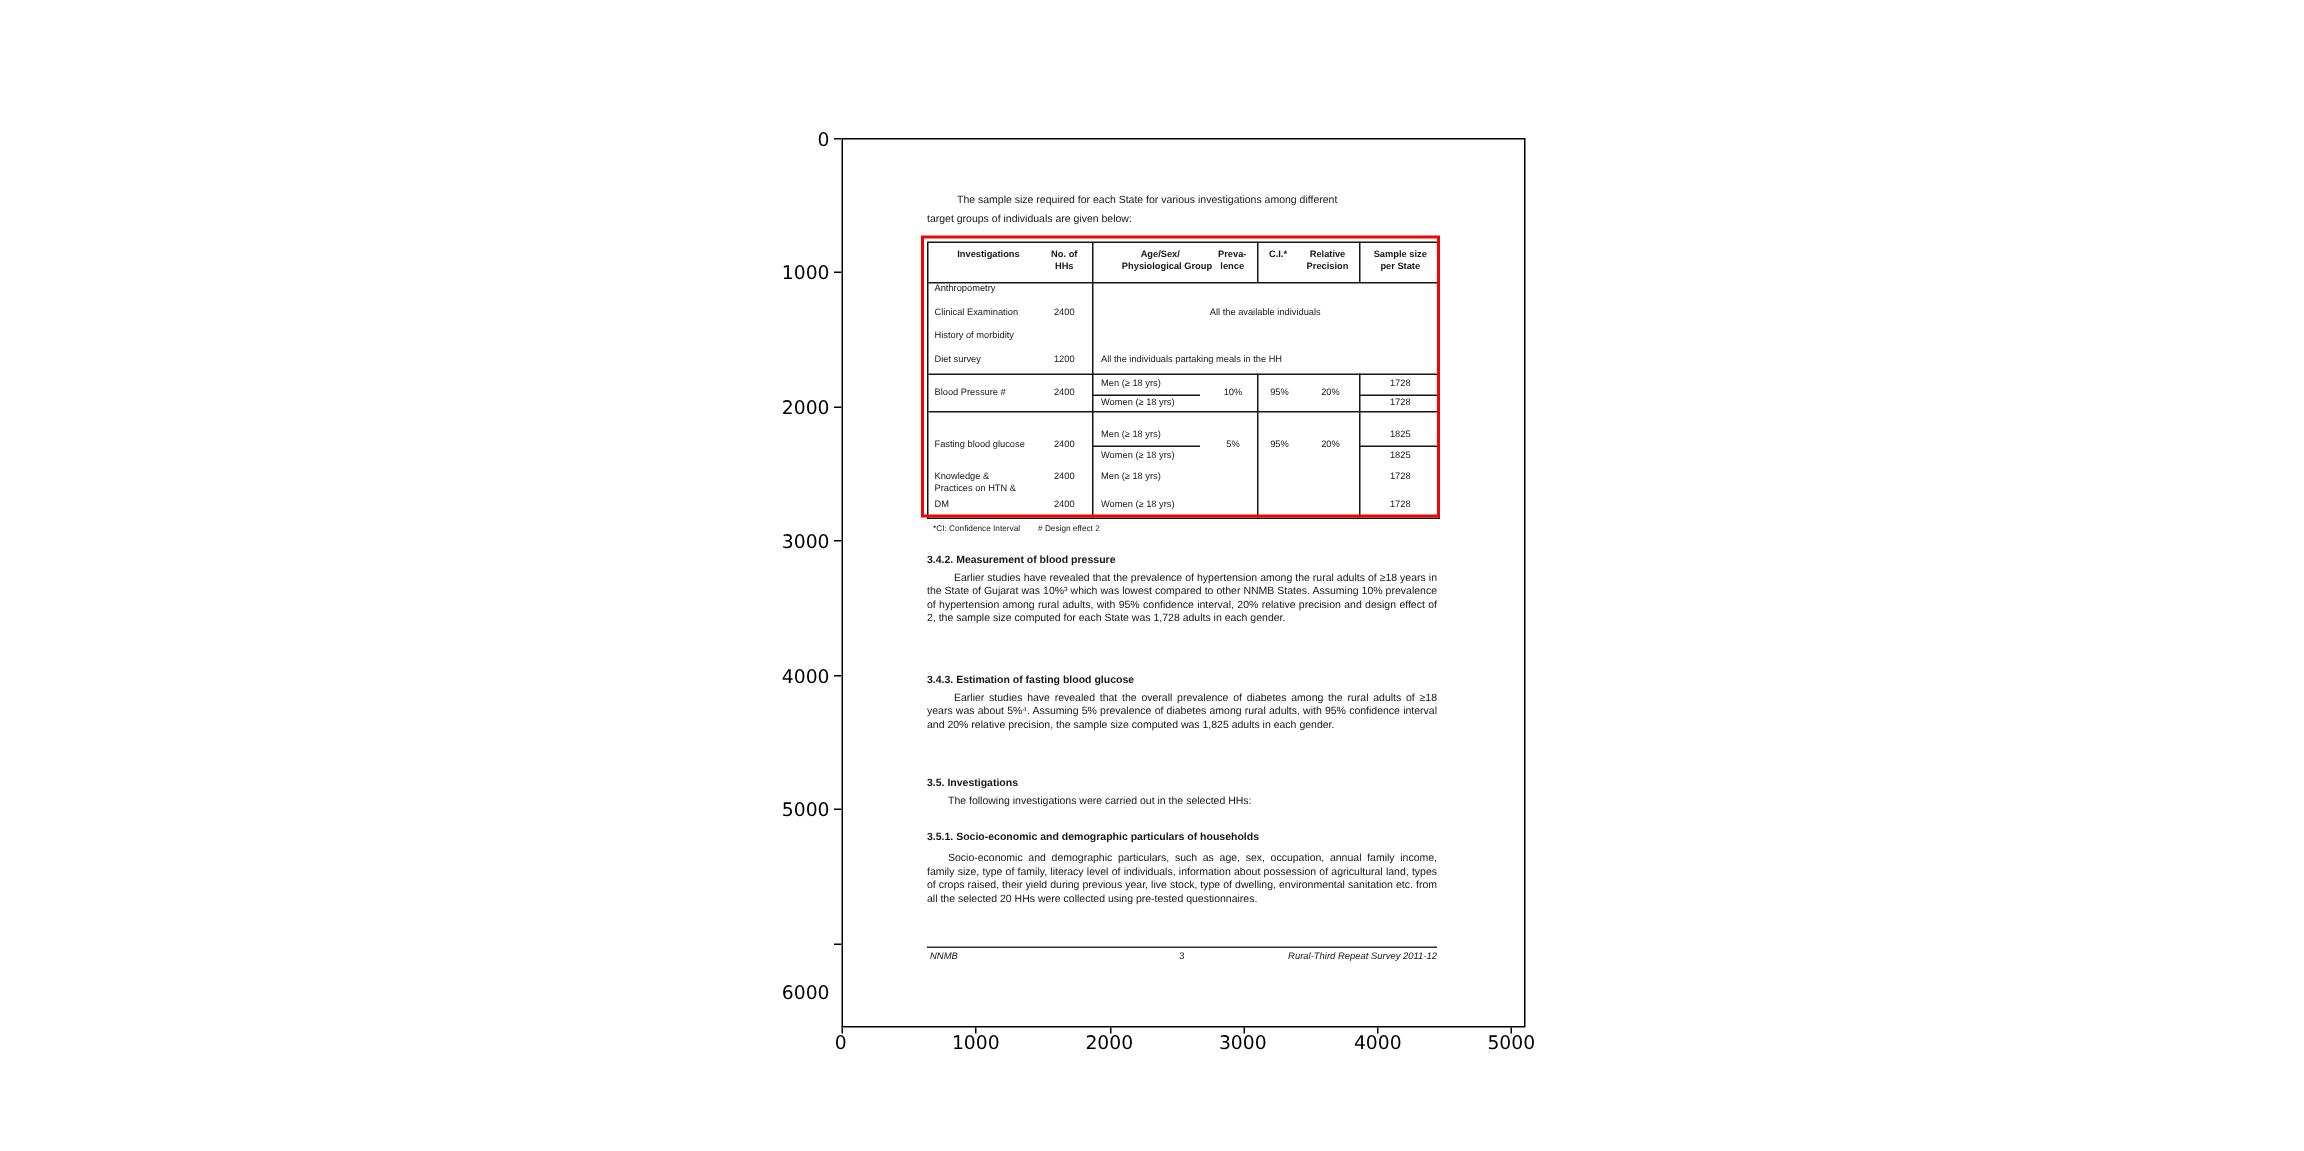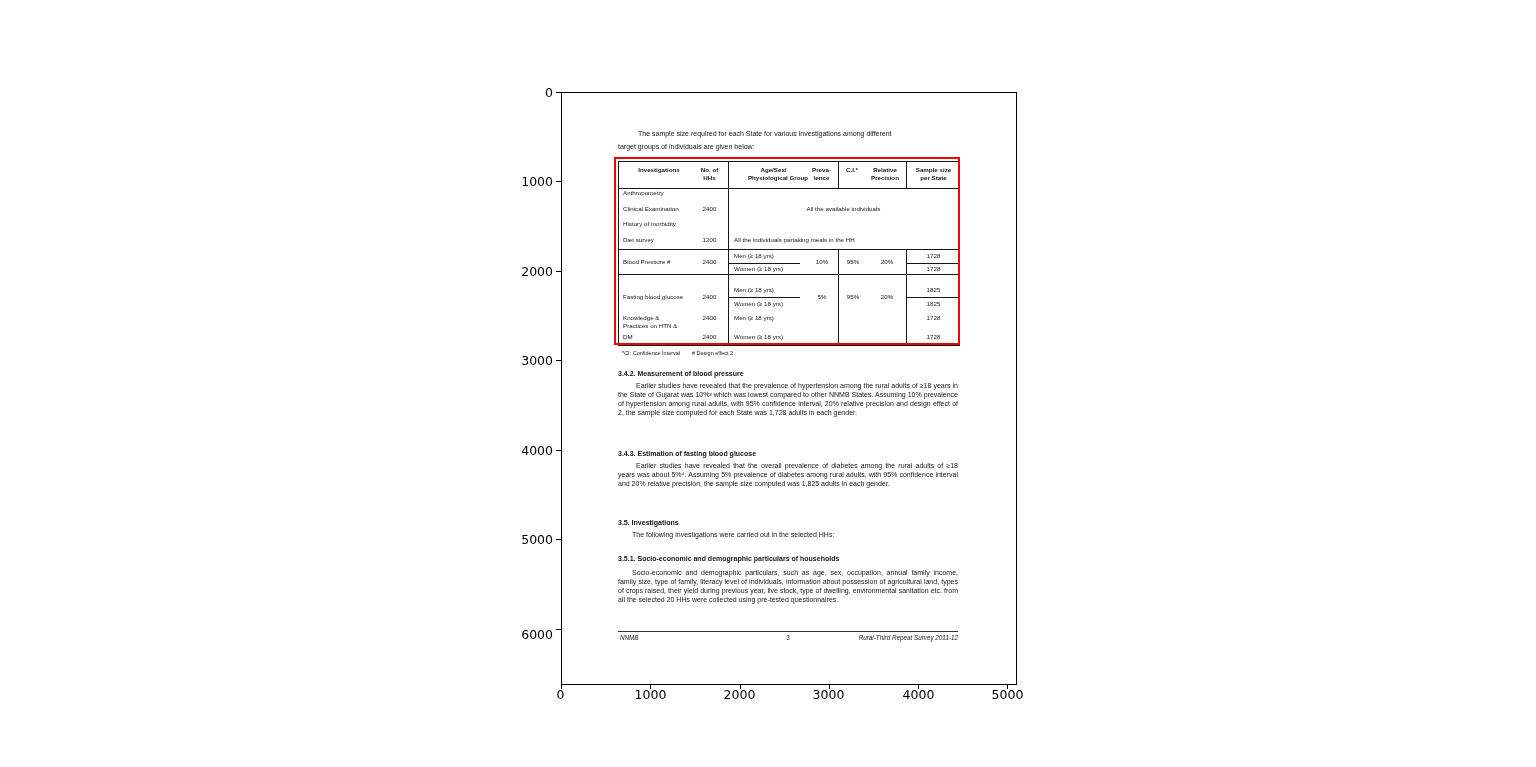--- a/index.html
+++ b/index.html
@@ -40,21 +40,21 @@
   <div class="ytick" style="top:450px"></div>
   <div class="ytick" style="top:539px"></div>
   <div class="ytick" style="top:629px"></div>
 
   <div class="tick-label ytl" style="top:86px">0</div>
   <div class="tick-label ytl" style="top:175px">1000</div>
   <div class="tick-label ytl" style="top:265px">2000</div>
   <div class="tick-label ytl" style="top:354px">3000</div>
   <div class="tick-label ytl" style="top:444px">4000</div>
   <div class="tick-label ytl" style="top:533px">5000</div>
-  <div class="tick-label ytl" style="top:628px">6000</div>
+  <div class="tick-label ytl" style="top:655px">6000</div>
 
   <div class="xtick" style="left:561px"></div>
   <div class="xtick" style="left:650px"></div>
   <div class="xtick" style="left:740px"></div>
   <div class="xtick" style="left:829px"></div>
   <div class="xtick" style="left:918px"></div>
   <div class="xtick" style="left:1007px"></div>
 
   <div class="tick-label xtl" style="left:533px">0</div>
   <div class="tick-label xtl" style="left:623px">1000</div>

